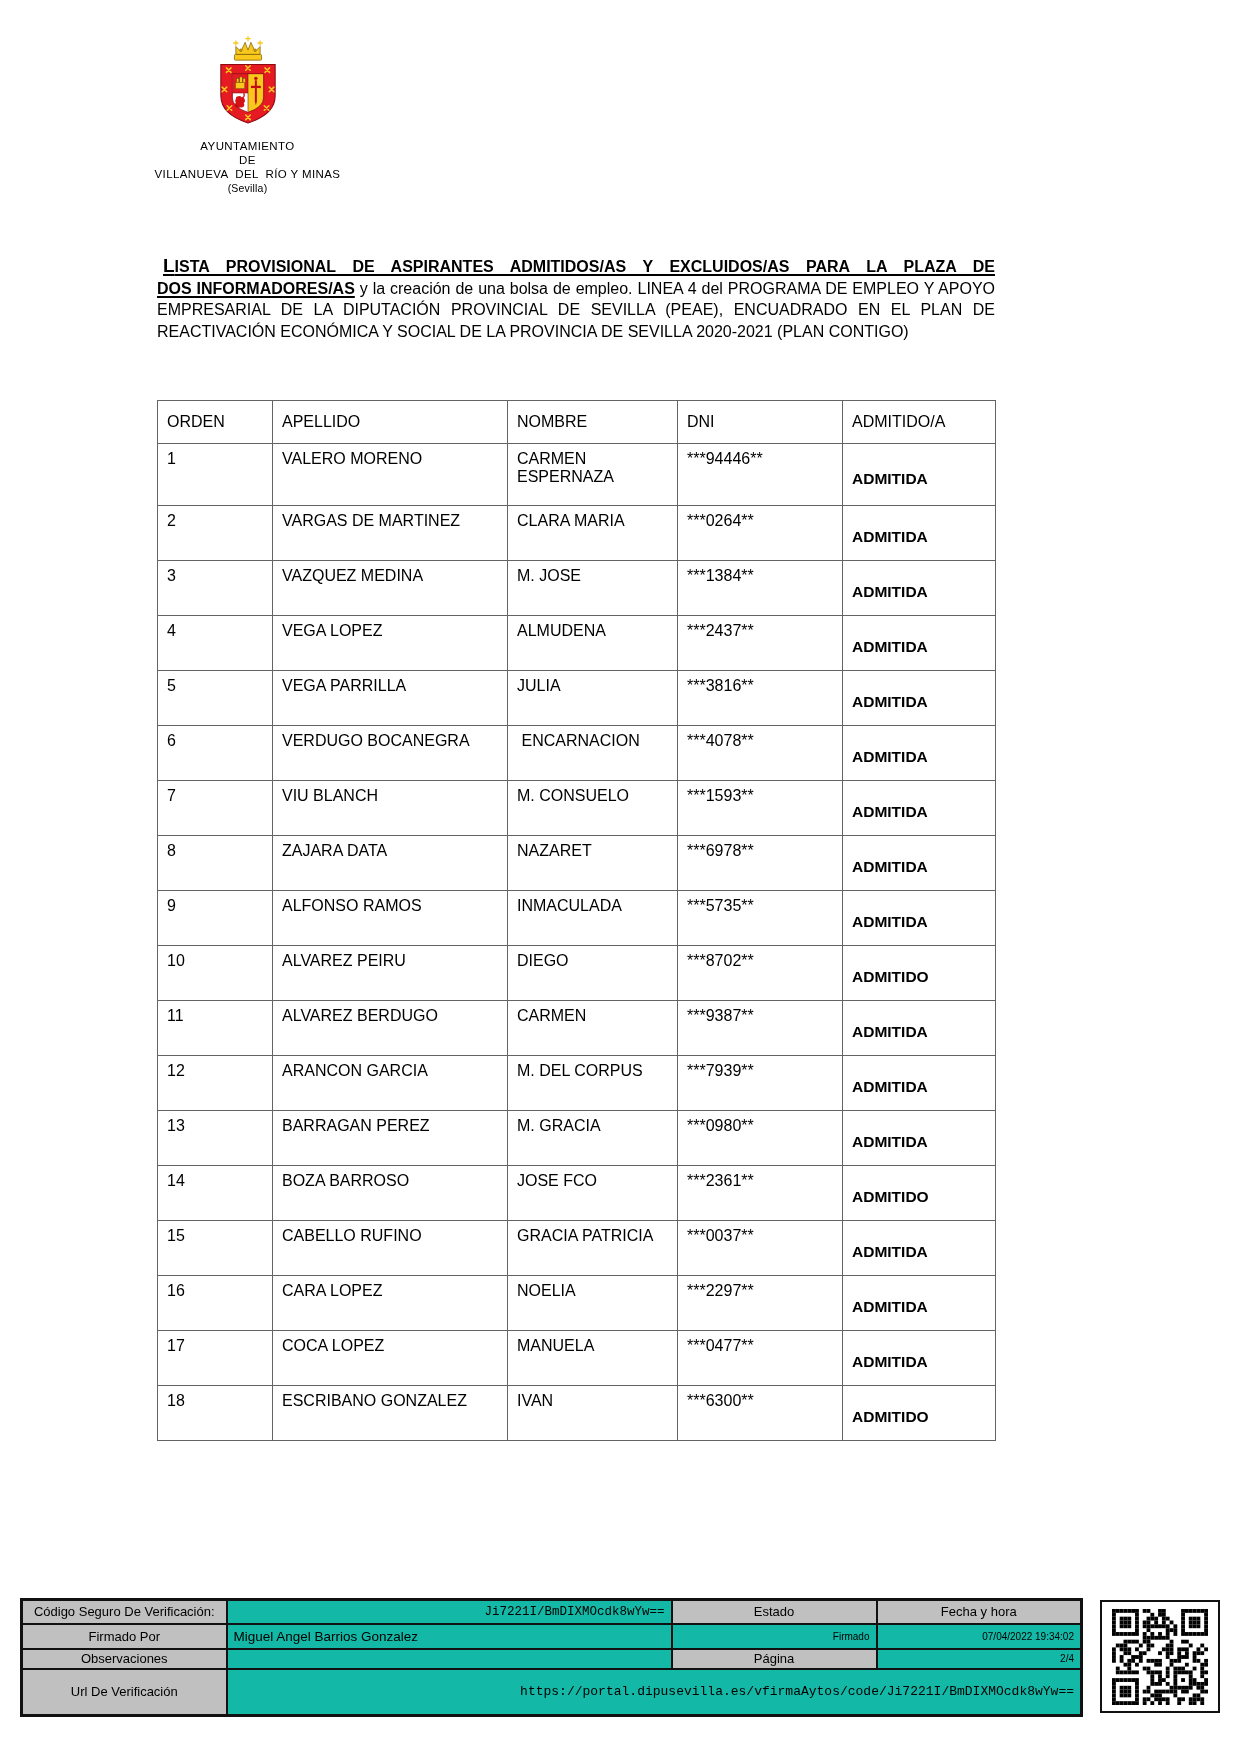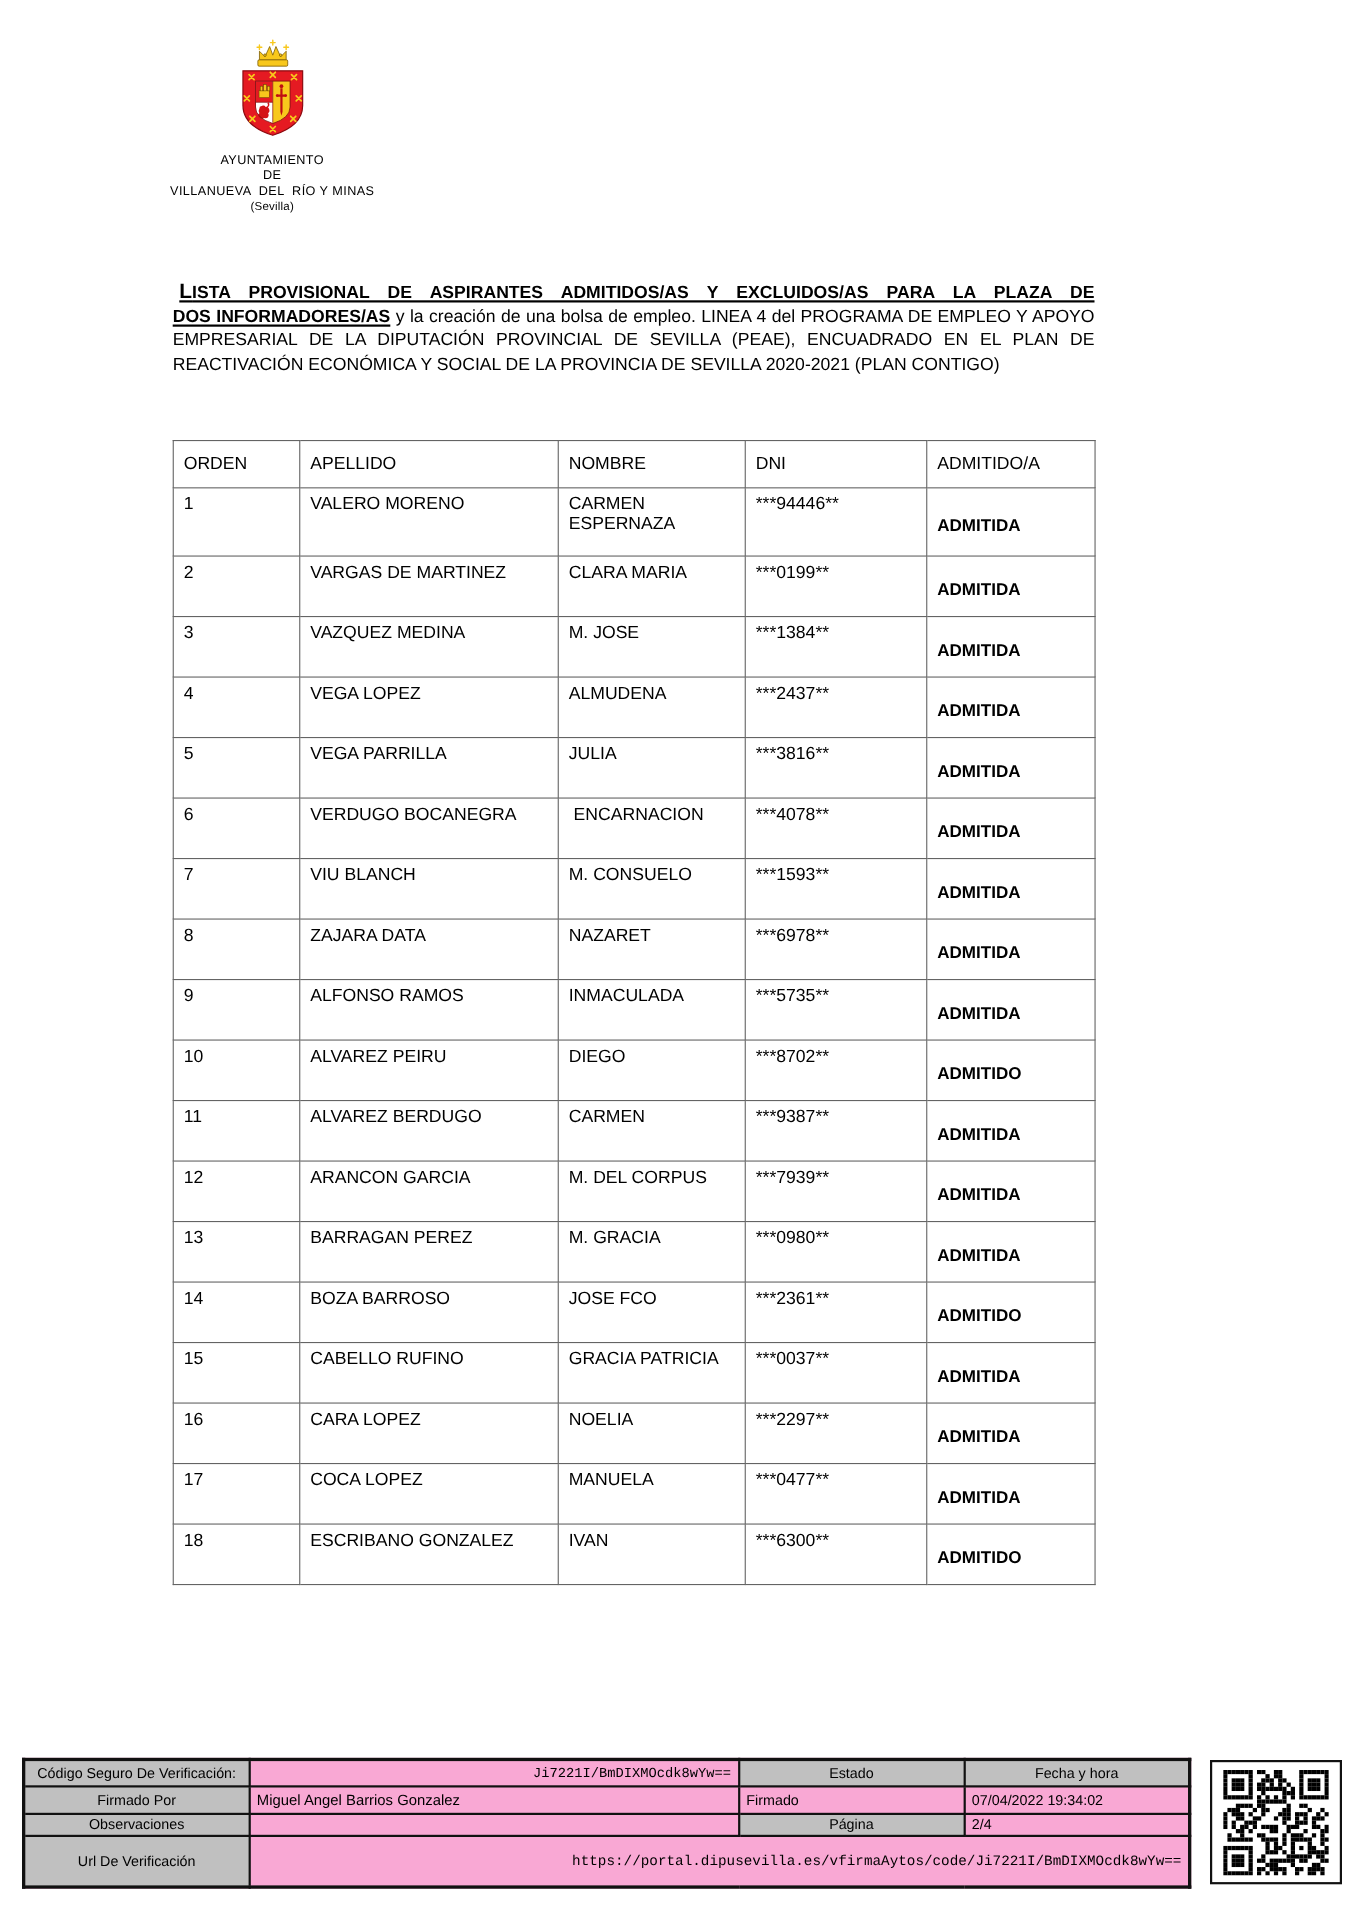--- a/index.html
+++ b/index.html
@@ -52,38 +52,38 @@
   .main-table td {
     vertical-align:top; padding:6px 6px 2px 9px; white-space:pre-wrap;
   }
   .main-table td.cell-estado {
     vertical-align:middle; font-weight:bold; font-size:15.5px; padding-top:10px;
   }
 
   
   .ver-table {
     position:absolute; left:20px; top:1598px; width:1063px;
-    border-collapse:collapse; background:#f9a8d4;
+    border-collapse:collapse; background:#14b8a6;
     border:3px solid #111;
   }
   .ver-table td {
     border:2px solid #111;
     font-size:13px;
     padding:1px 6px;
     vertical-align:middle;
   }
   .ver-table td.lbl {
     background:#c0c0c0; text-align:center; width:205px; color:#000;
   }
   .ver-table td.val-mono {
     font-family:"Liberation Mono","DejaVu Sans Mono",monospace;
     font-size:12.5px; text-align:right;
   }
   .ver-table td.val-left { text-align:left; font-size:13.5px; }
-  .ver-table td.val-center { text-align:left; font-size:13px; }
+  .ver-table td.val-center { text-align:right; font-size:10px; }
   .ver-table tr.r1 { height:24px; }
   .ver-table tr.r2 { height:25px; }
   .ver-table tr.r3 { height:20px; }
   .ver-table tr.r4 { height:47px; }
   .col-estado-w { width:110px; }
   .col-fecha-w { width:203px; }
 
   .qr-box {
     position:absolute; left:1100px; top:1600px; width:120px; height:113px;
     border:2px solid #111; background:#fff;
@@ -192,21 +192,21 @@
           <td class="cell-orden">1</td>
           <td class="cell-apellido">VALERO MORENO</td>
           <td class="cell-nombre">CARMEN ESPERNAZA</td>
           <td class="cell-dni">***94446**</td>
           <td class="cell-estado">ADMITIDA</td>
         </tr>
         <tr>
           <td class="cell-orden">2</td>
           <td class="cell-apellido">VARGAS DE MARTINEZ</td>
           <td class="cell-nombre">CLARA MARIA</td>
-          <td class="cell-dni">***0199**</td>
+          <td class="cell-dni">***0264**</td>
           <td class="cell-estado">ADMITIDA</td>
         </tr>
         <tr>
           <td class="cell-orden">3</td>
           <td class="cell-apellido">VAZQUEZ MEDINA</td>
           <td class="cell-nombre">M. JOSE</td>
           <td class="cell-dni">***1384**</td>
           <td class="cell-estado">ADMITIDA</td>
         </tr>
         <tr>

